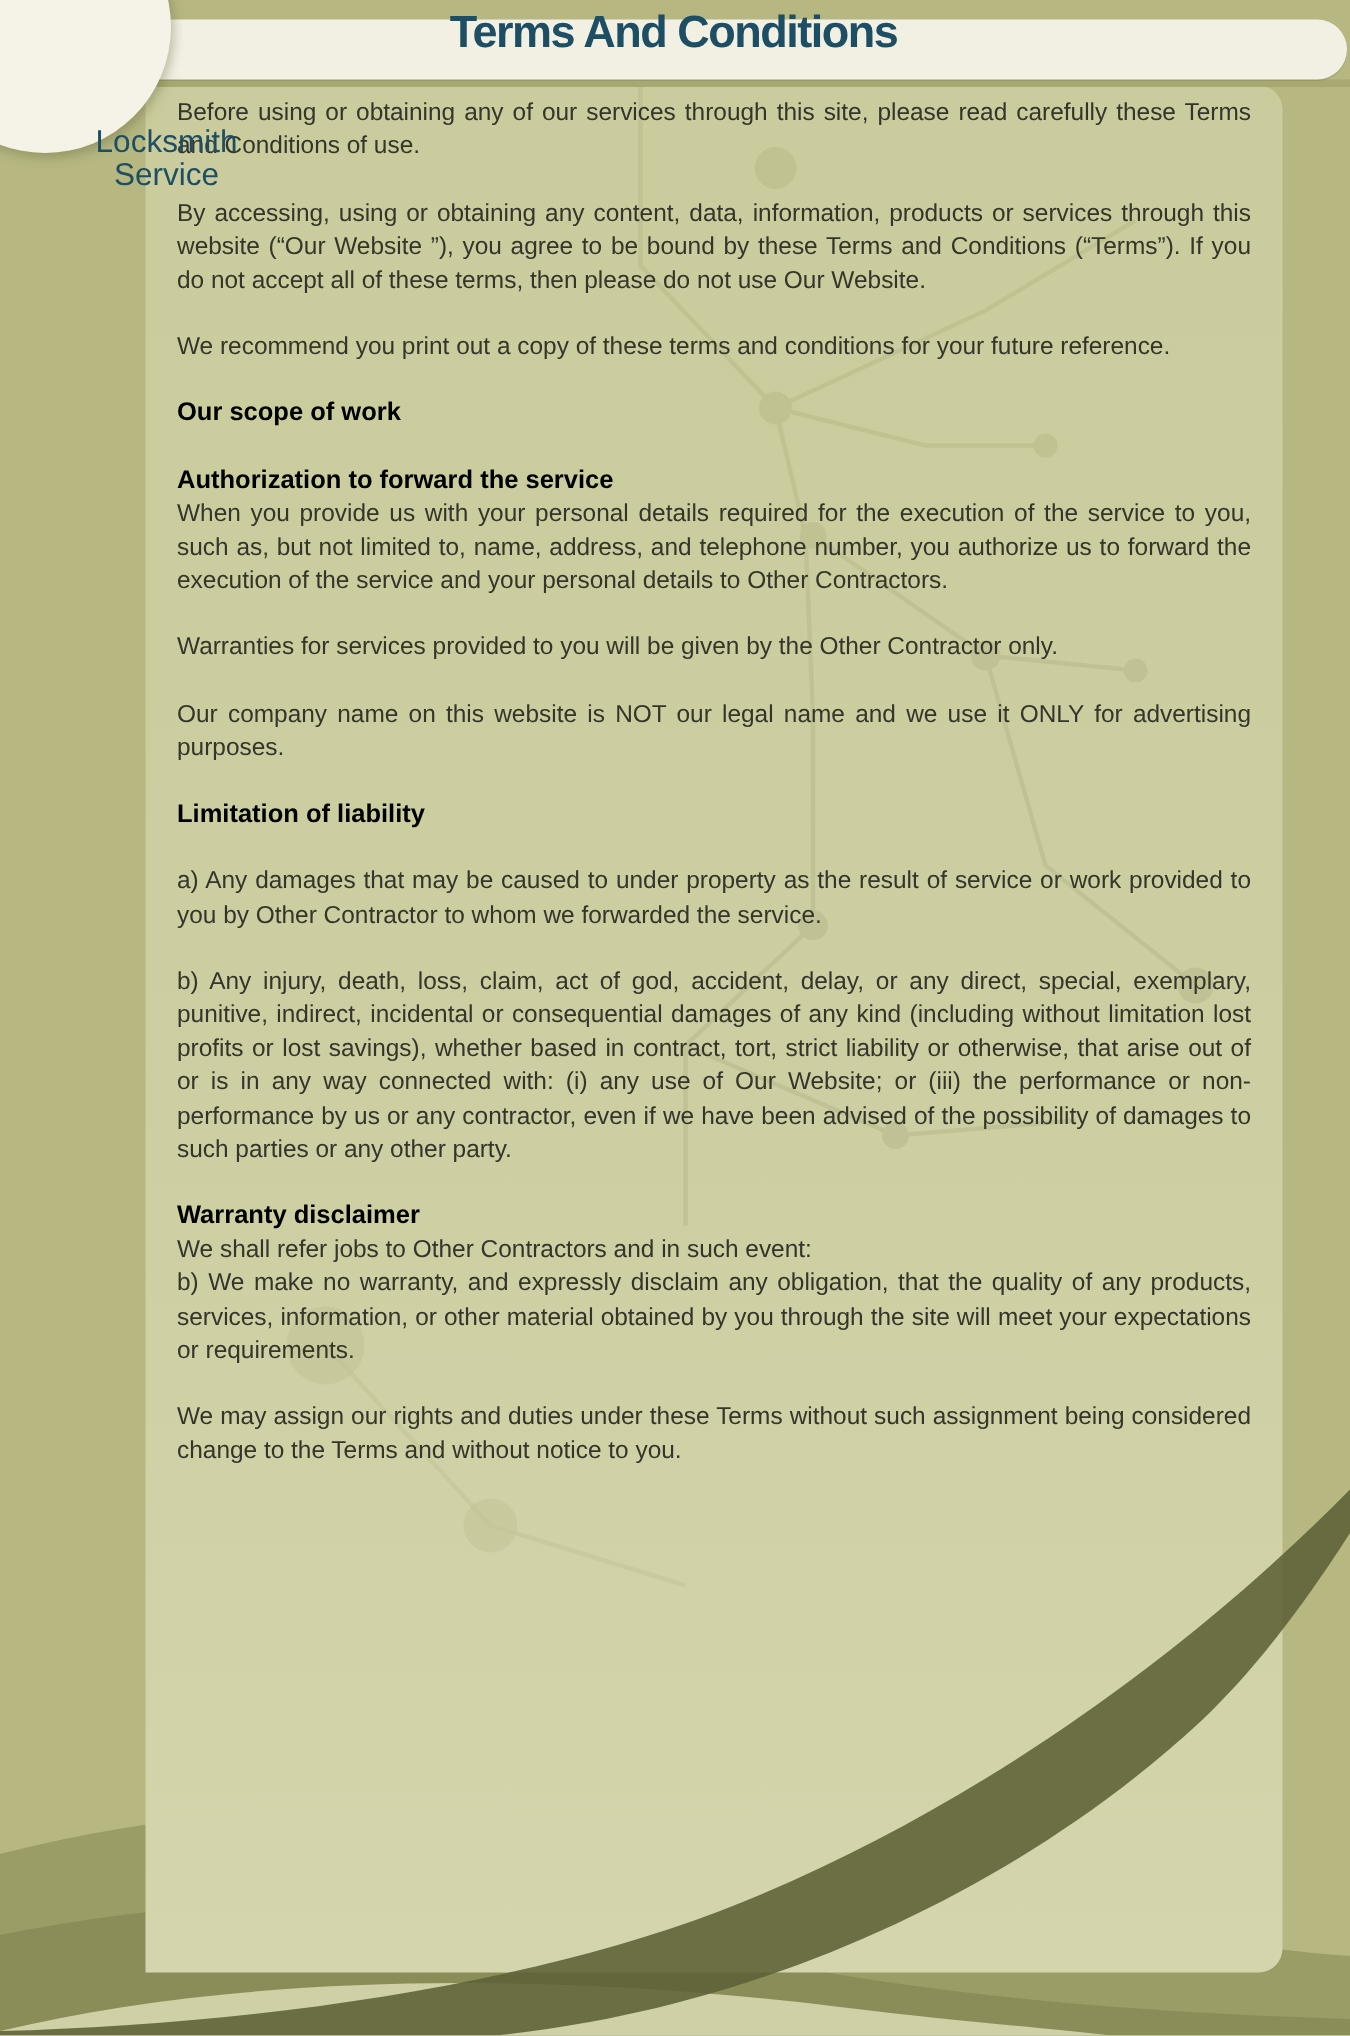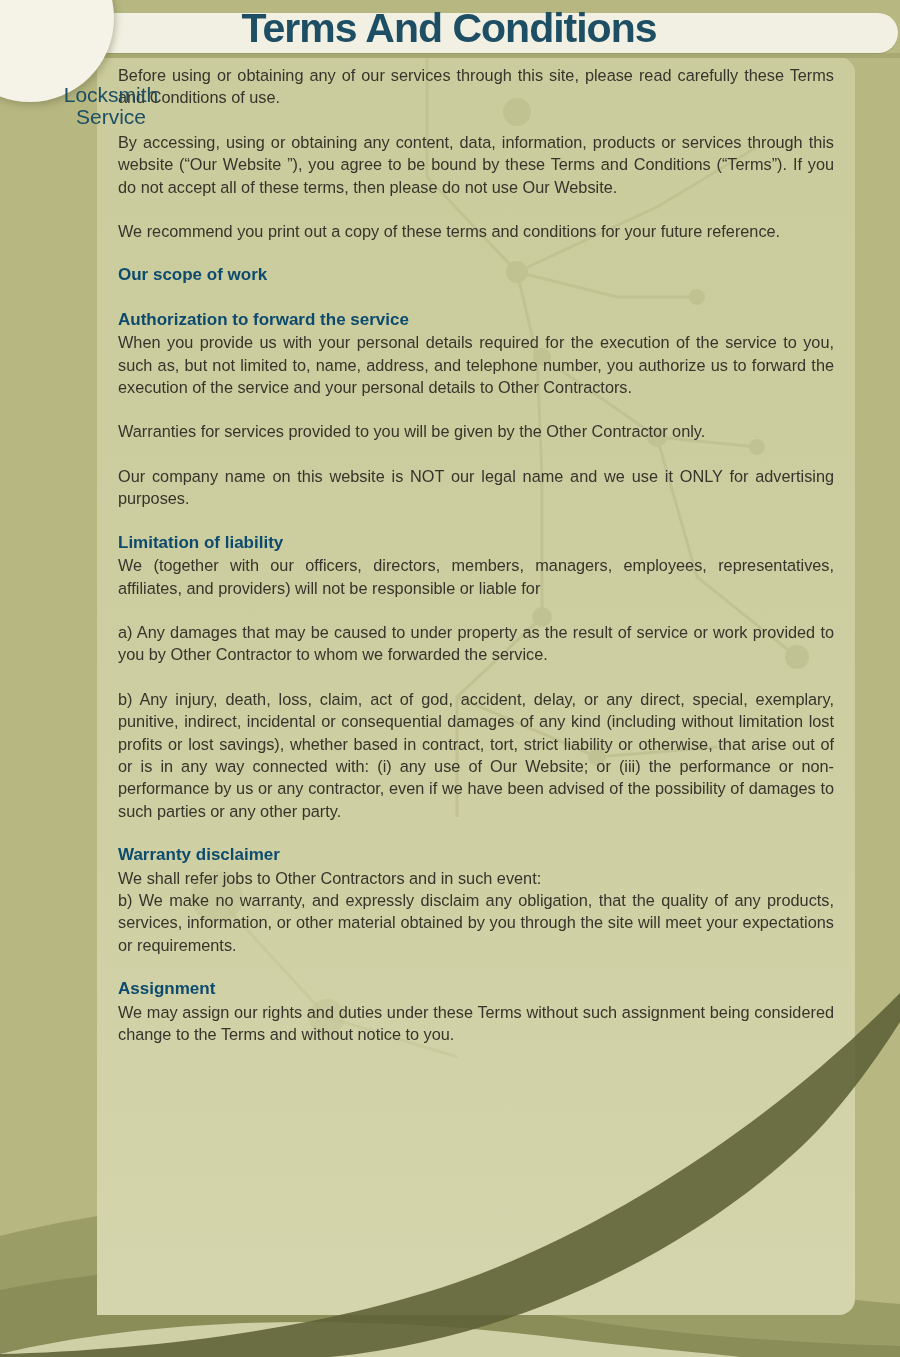--- a/index.html
+++ b/index.html
@@ -15,30 +15,30 @@
          border-radius:0 16px 16px 0;}
   .watermark{position:absolute;left:0;top:0;width:758px;height:1258px;opacity:.55;pointer-events:none;}
 
   
   .swoosh-svg{position:absolute;left:0;top:0;width:900px;height:1357px;z-index:3;pointer-events:none;}
 
   
   .content{position:absolute;left:118px;top:64px;width:716px;z-index:4;
            font-size:16.3px;line-height:22.4px;color:#35352b;text-align:justify;}
   .content .block{margin:0 0 22px 0;}
-  .content h3{margin:0;font-size:17px;line-height:22.4px;font-weight:bold;color:#0c4a6e;text-align:left;}
+  .content h3{margin:0;font-size:17px;line-height:22.4px;font-weight:bold;color:#000000;text-align:left;}
   .content p{margin:0;}
 
   
   .band{position:absolute;left:0;top:13px;width:898px;height:40px;z-index:5;
         background:#f2f0e3;border-radius:0 20px 20px 0;
         box-shadow:0 1px 0 rgba(110,112,70,.25);}
   .band-underline{position:absolute;left:0;top:53px;width:900px;height:5px;z-index:2;background:#a8a972;}
   .title{position:absolute;left:0;top:-8px;width:898px;text-align:center;
-         font-size:41px;font-weight:bold;letter-spacing:-1px;color:#1d4e63;}
+         font-size:30px;font-weight:bold;letter-spacing:-1px;color:#1d4e63;}
 
   
   .logo-circle{position:absolute;left:-54px;top:-66px;width:168px;height:168px;z-index:6;
                background:#f5f3e7;border-radius:50%;
                box-shadow:2px 3px 7px rgba(90,92,55,.35);}
   .logo-text{position:absolute;left:56px;top:84px;width:110px;text-align:center;
              font-size:21px;line-height:22px;font-weight:normal;color:#1d4e63;}
 </style>
 </head>
 <body>
@@ -101,35 +101,33 @@
           <p>When you provide us with your personal details required for the execution of the service to you, such as, but not limited to, name, address, and telephone number, you authorize us to forward the execution of the service and your personal details to Other Contractors.</p>
         </div>
         <div class="block">
           <p>Warranties for services provided to you will be given by the Other Contractor only.</p>
         </div>
         <div class="block">
           <p>Our company name on this website is NOT our legal name and we use it ONLY for advertising purposes.</p>
         </div>
         <div class="block">
           <h3>Limitation of liability</h3>
-          <p>We (together with our officers, directors, members, managers, employees, representatives, affiliates, and providers) will not be responsible or liable for</p>
         </div>
         <div class="block">
           <p>a) Any damages that may be caused to under property as the result of service or work provided to you by Other Contractor to whom we forwarded the service.</p>
         </div>
         <div class="block">
           <p>b) Any injury, death, loss, claim, act of god, accident, delay, or any direct, special, exemplary, punitive, indirect, incidental or consequential damages of any kind (including without limitation lost profits or lost savings), whether based in contract, tort, strict liability or otherwise, that arise out of or is in any way connected with: (i) any use of Our Website; or (iii) the performance or non-performance by us or any contractor, even if we have been advised of the possibility of damages to such parties or any other party.</p>
         </div>
         <div class="block">
           <h3>Warranty disclaimer</h3>
           <p>We shall refer jobs to Other Contractors and in such event:</p>
           <p>b) We make no warranty, and expressly disclaim any obligation, that the quality of any products, services, information, or other material obtained by you through the site will meet your expectations or requirements.</p>
         </div>
         <div class="block">
-          <h3>Assignment</h3>
           <p>We may assign our rights and duties under these Terms without such assignment being considered change to the Terms and without notice to you.</p>
         </div>
       </div>
   </div>
 
   <div class="band">
     <div class="title">Terms And Conditions</div>
   </div>
 
   <div class="logo-circle"></div>

